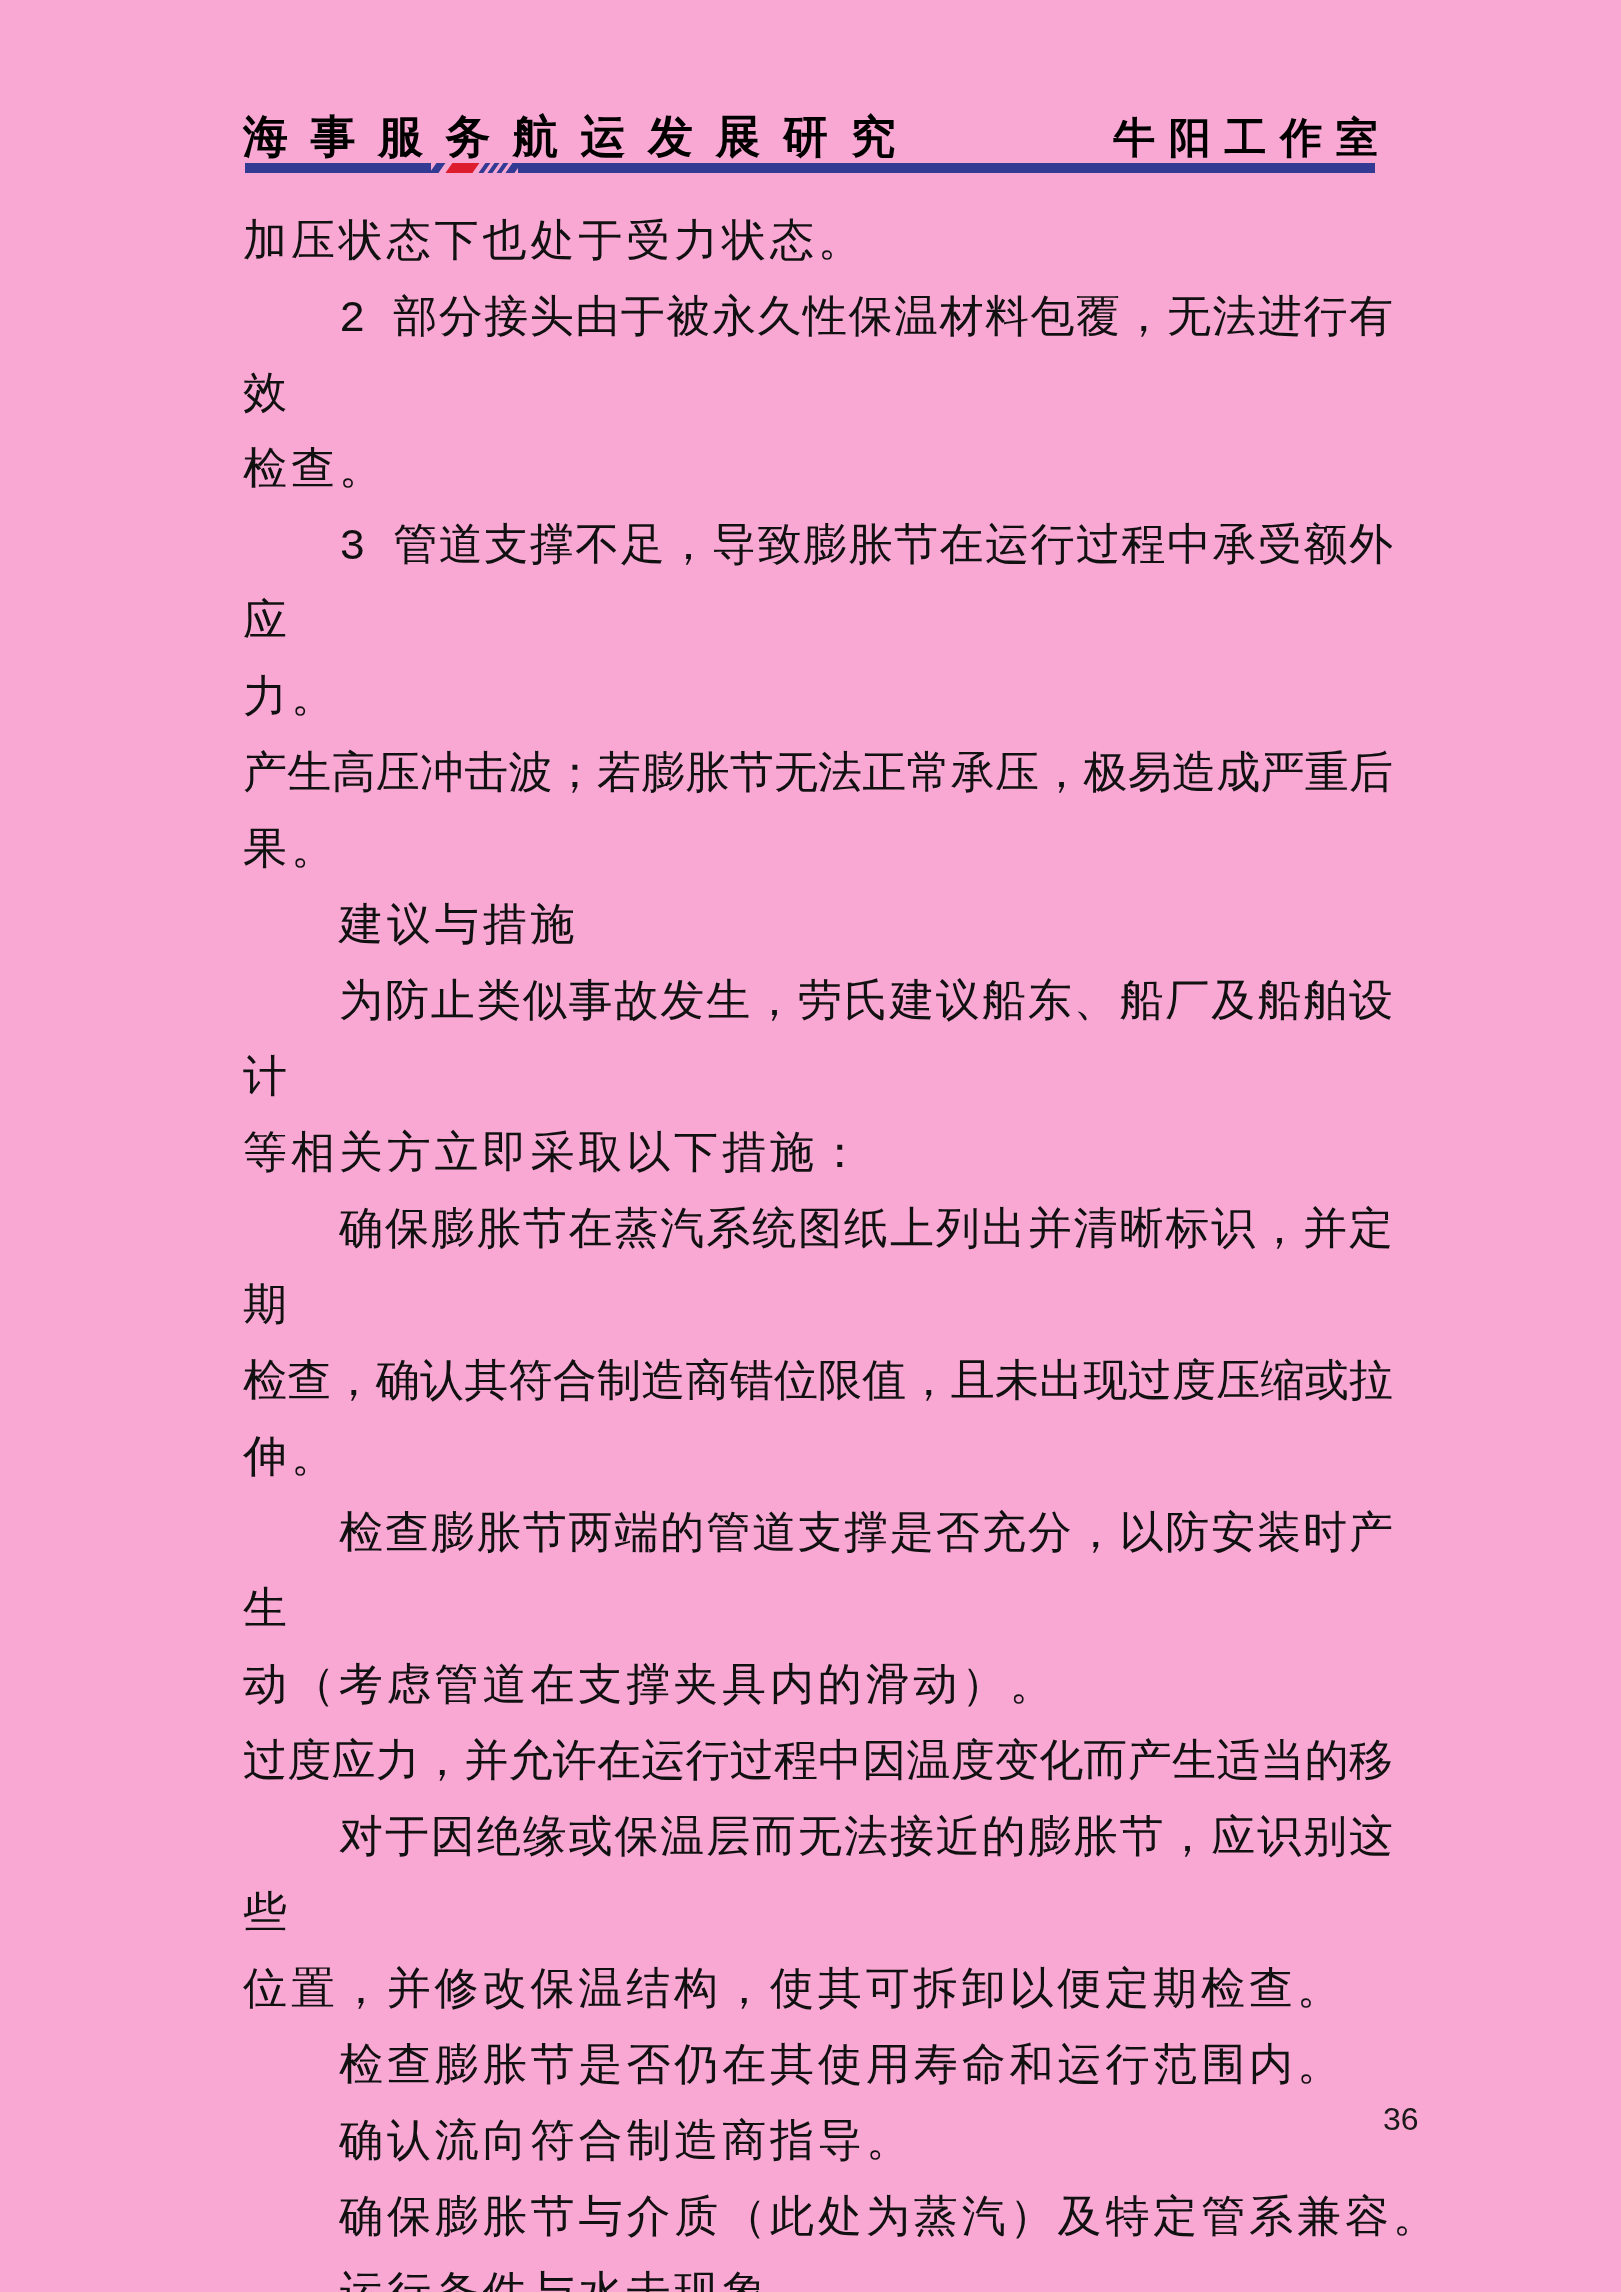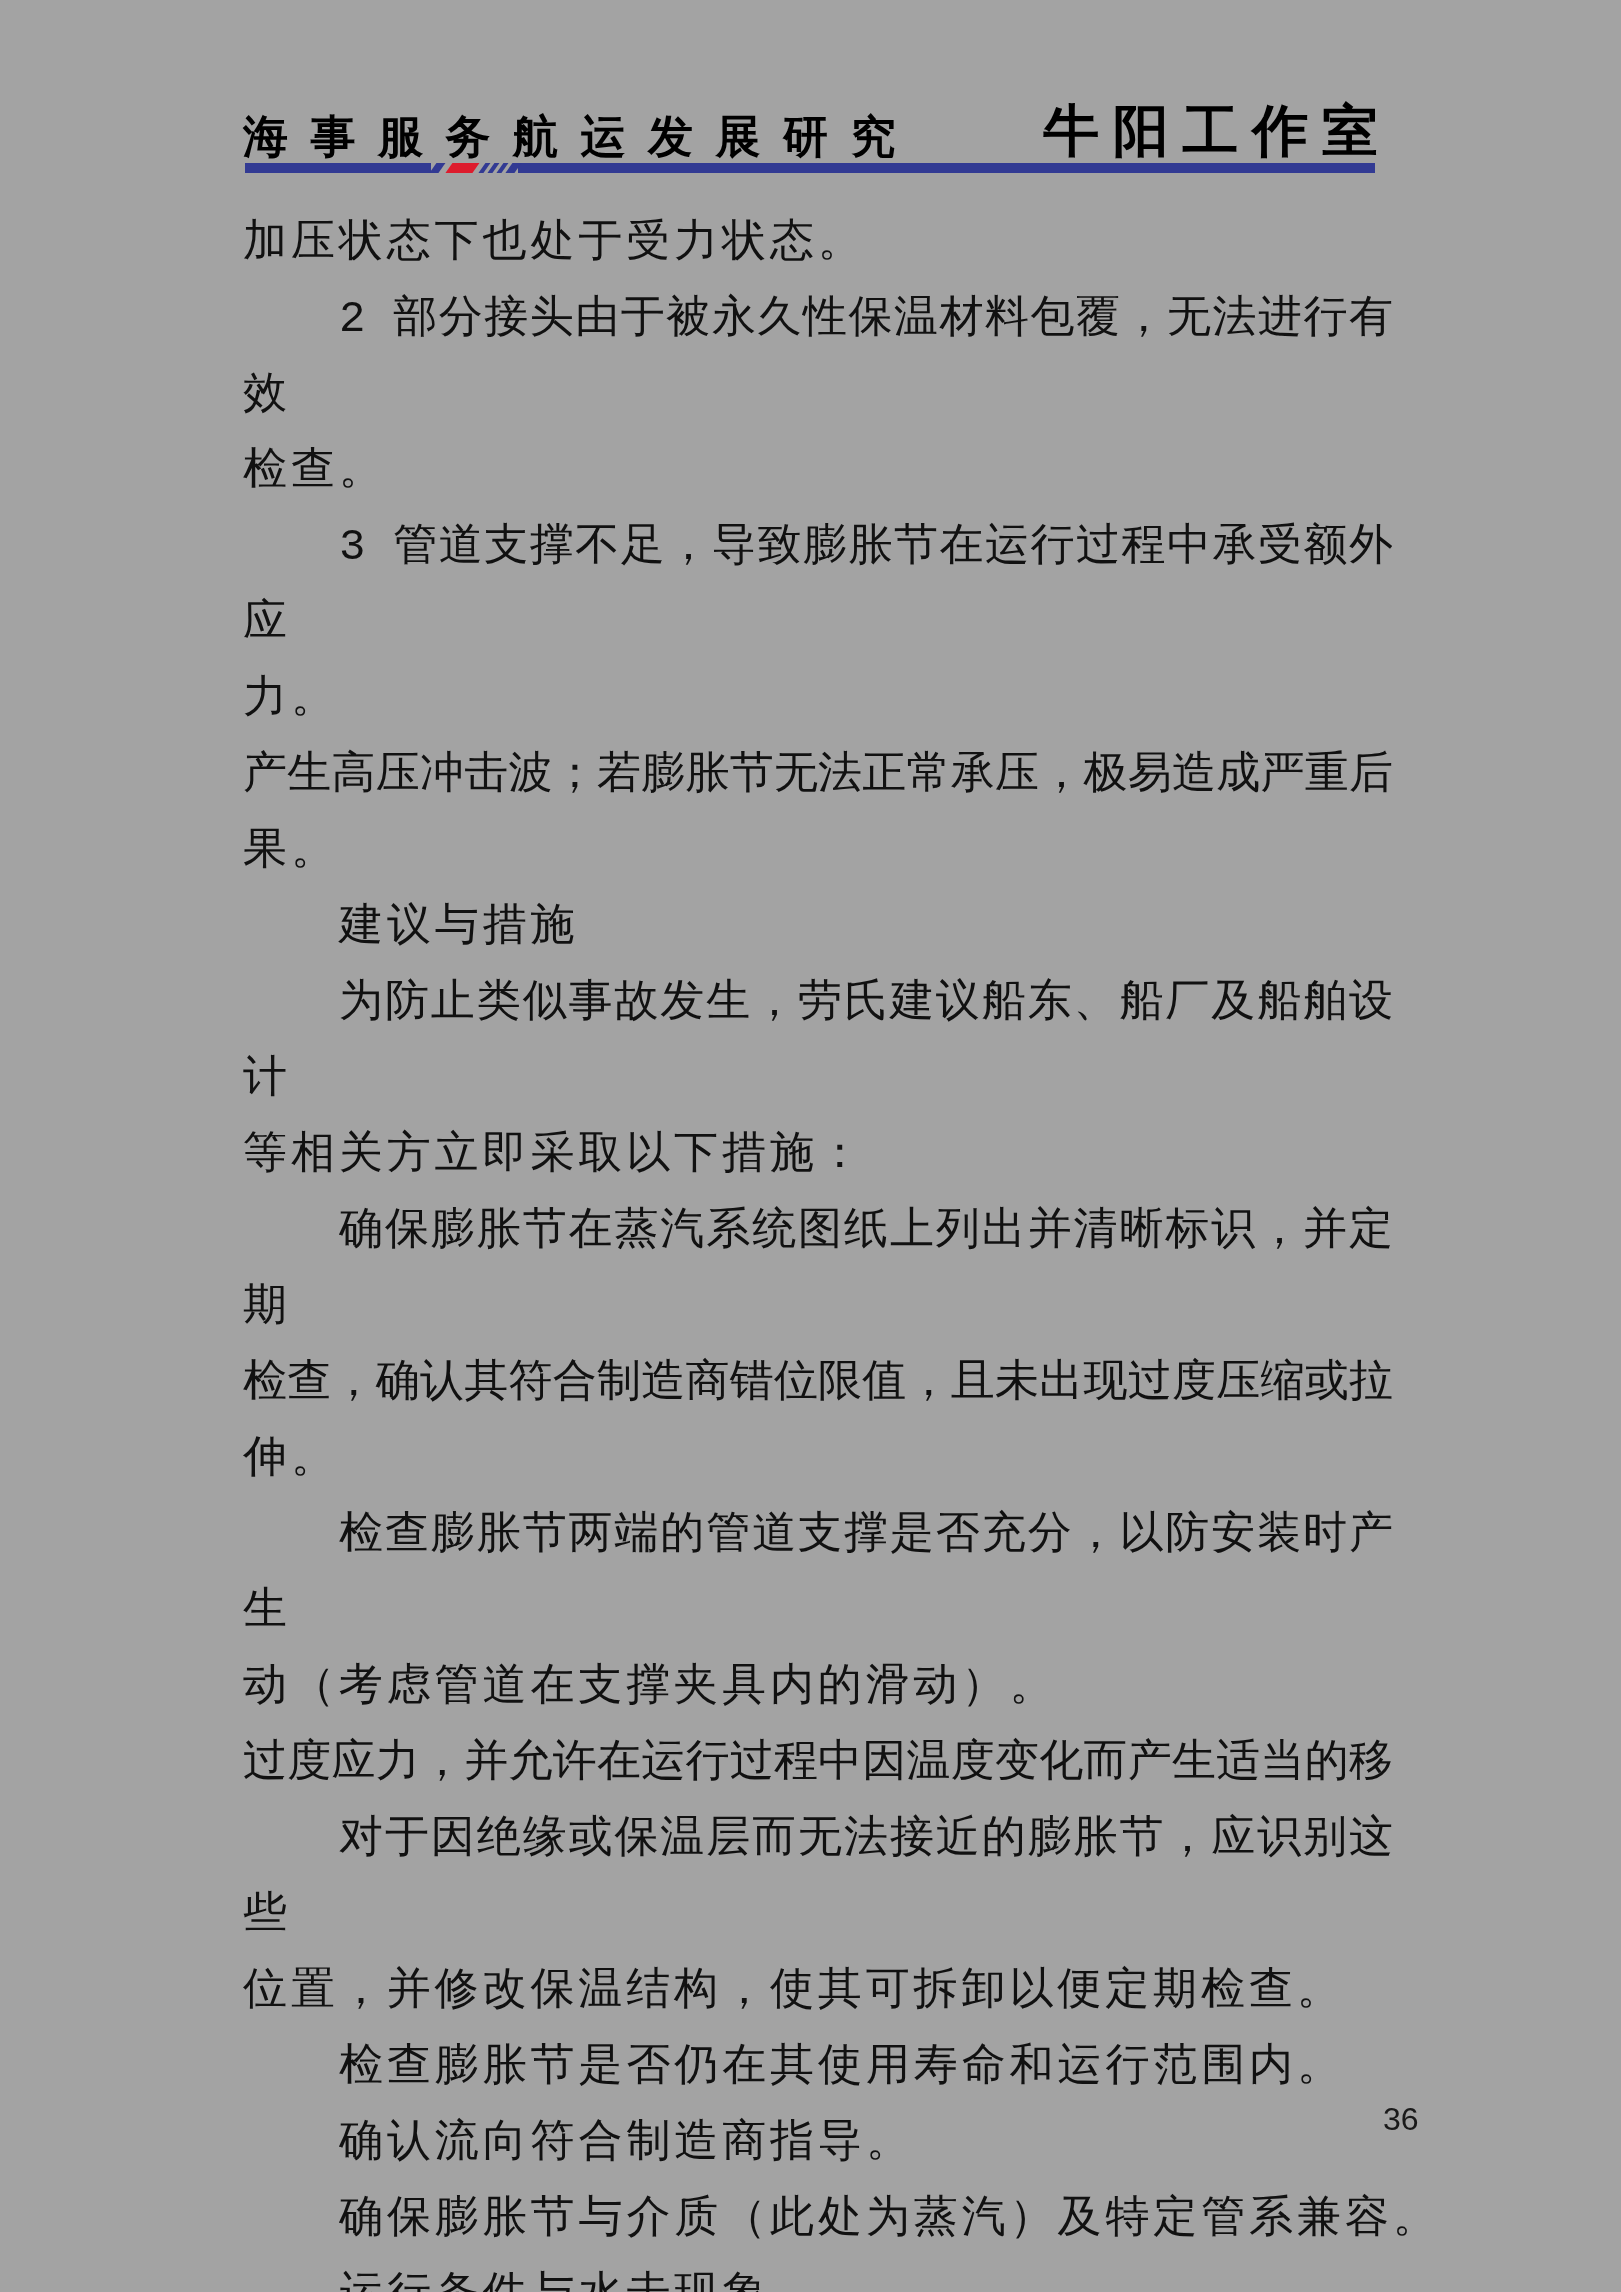--- a/index.html
+++ b/index.html
@@ -1,35 +1,35 @@
 <!DOCTYPE html>
 <html style="--rule-color: #323a93; --accent-color: #dd1c2d;"><head>
 <meta charset="utf-8">
 <style>
   html,body{margin:0;padding:0;background:#888;}
   .page{
     position:relative;
     width:1621px;height:2293px;
-    background:#a3a3a3;
+    background:#f9a8d4;
     overflow:hidden;
     font-family:"Liberation Serif","DejaVu Serif",serif;
     color:#111;
   }
   
   .header{
     position:absolute;left:243px;top:102px;width:1135px;height:57px;
     display:flex;justify-content:space-between;align-items:flex-end;
     font-family:"Liberation Sans","DejaVu Sans",sans-serif;
     font-weight:600;color:#000;
   }
   .header .left-title{
     font-size:45px;letter-spacing:22.5px;white-space:nowrap;line-height:1;
   }
   .header .right-title{
-    font-size:56px;letter-spacing:13.7px;margin-right:-13.7px;white-space:nowrap;line-height:1;
+    font-size:42px;letter-spacing:13.7px;margin-right:-13.7px;white-space:nowrap;line-height:1;
   }
   .rule{
     position:absolute;left:245px;top:163px;width:1130px;height:9.8px;
     display:flex;align-items:stretch;
   }
   .rule .bar-left{width:186px;background:var(--rule-color);}
   .rule .bar-right{flex:1;background:var(--rule-color);}
   .rule .deco{display:flex;align-items:stretch;}
   .rule .deco span{display:block;transform:skewX(-35deg);}
   .d-wedge{width:8.8px;background:var(--rule-color);margin:0 2.9px 0 2px;}

